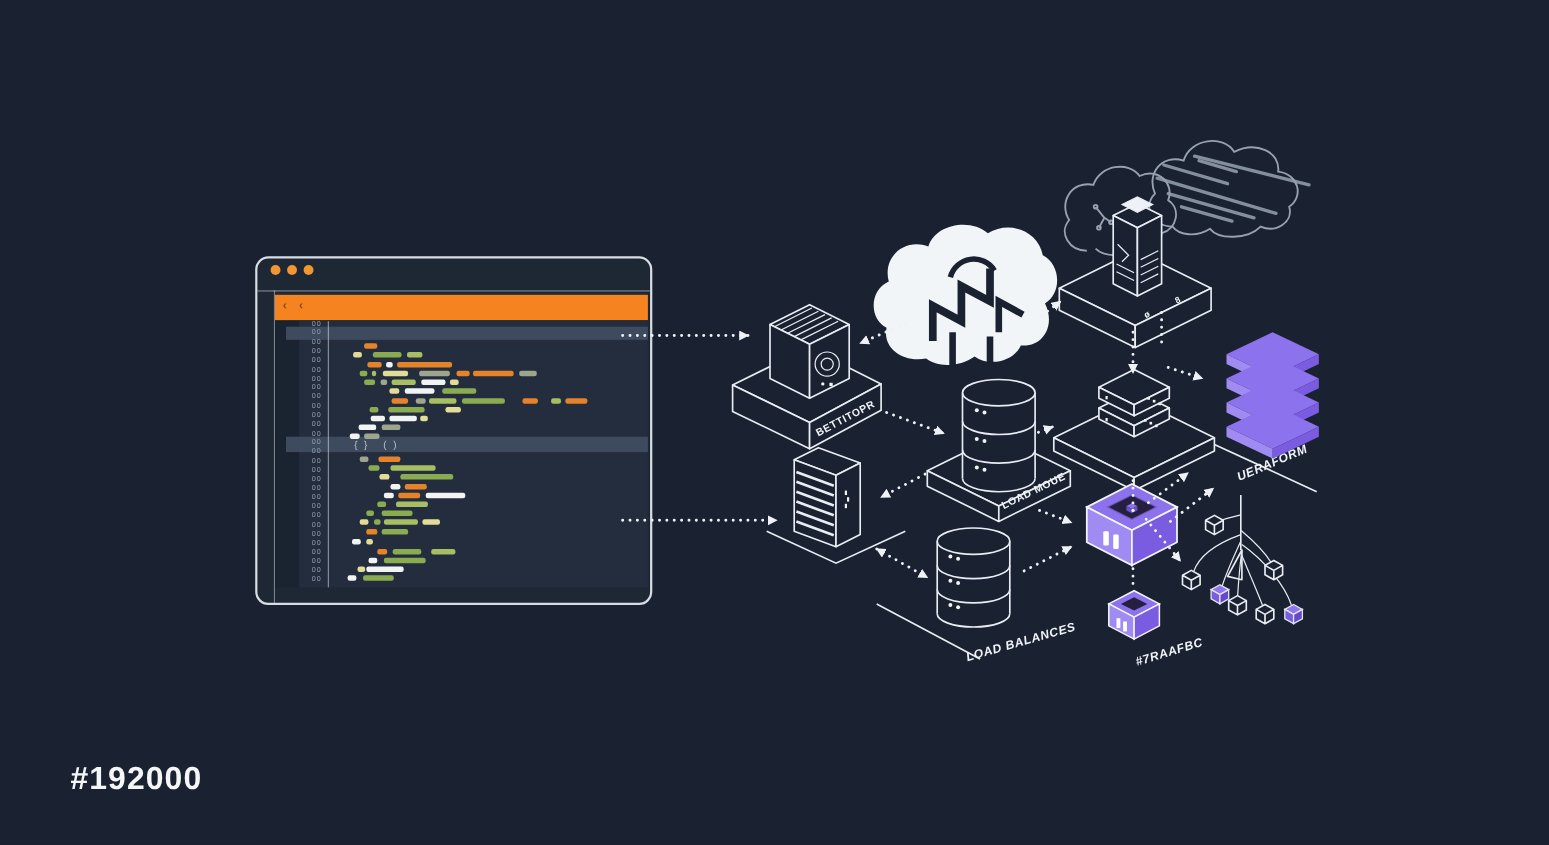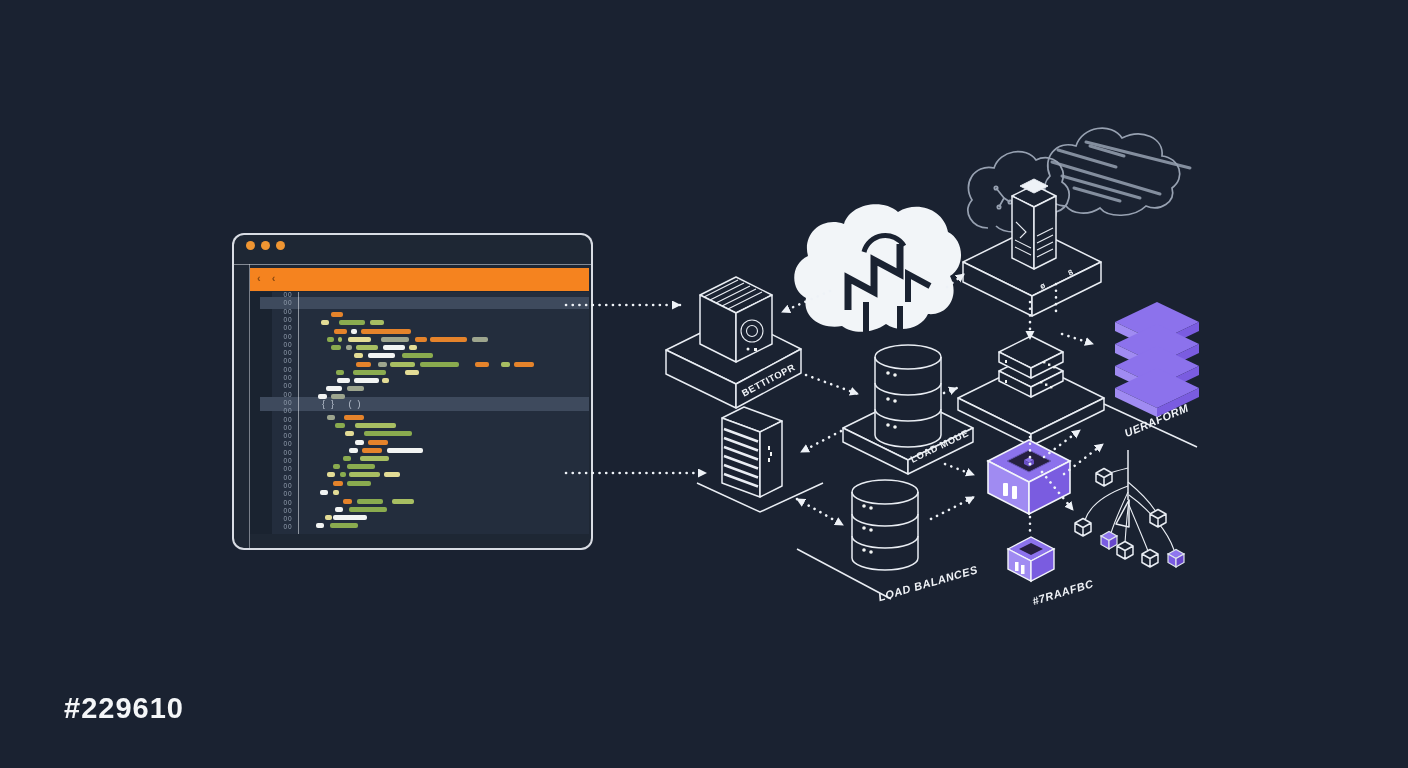--- a/index.html
+++ b/index.html
@@ -399,13 +399,13 @@
     <path class="dotted" d="M1030,437 V460"></path>
     <circle cx="1030" cy="464" r="1.5" fill="#eef2f7"></circle>
     <path class="dotted" d="M1030,517 V536"></path>
     <path class="dotted" d="M1044,457 L1080,430" marker-end="url(#arr)"></path>
     <path class="dotted" d="M1064,474 L1103,444" marker-end="url(#arr)"></path>
     <path class="dotted" d="M1042,472 L1073,510" marker-end="url(#arr)"></path>
     <path class="dotted" d="M1062,334 L1093,344" marker-end="url(#arr)"></path>
   </g>
 </svg>
 
-<div class="hexcaption">#229610</div>
+<div class="hexcaption">#192000</div>
 
 </body></html>

